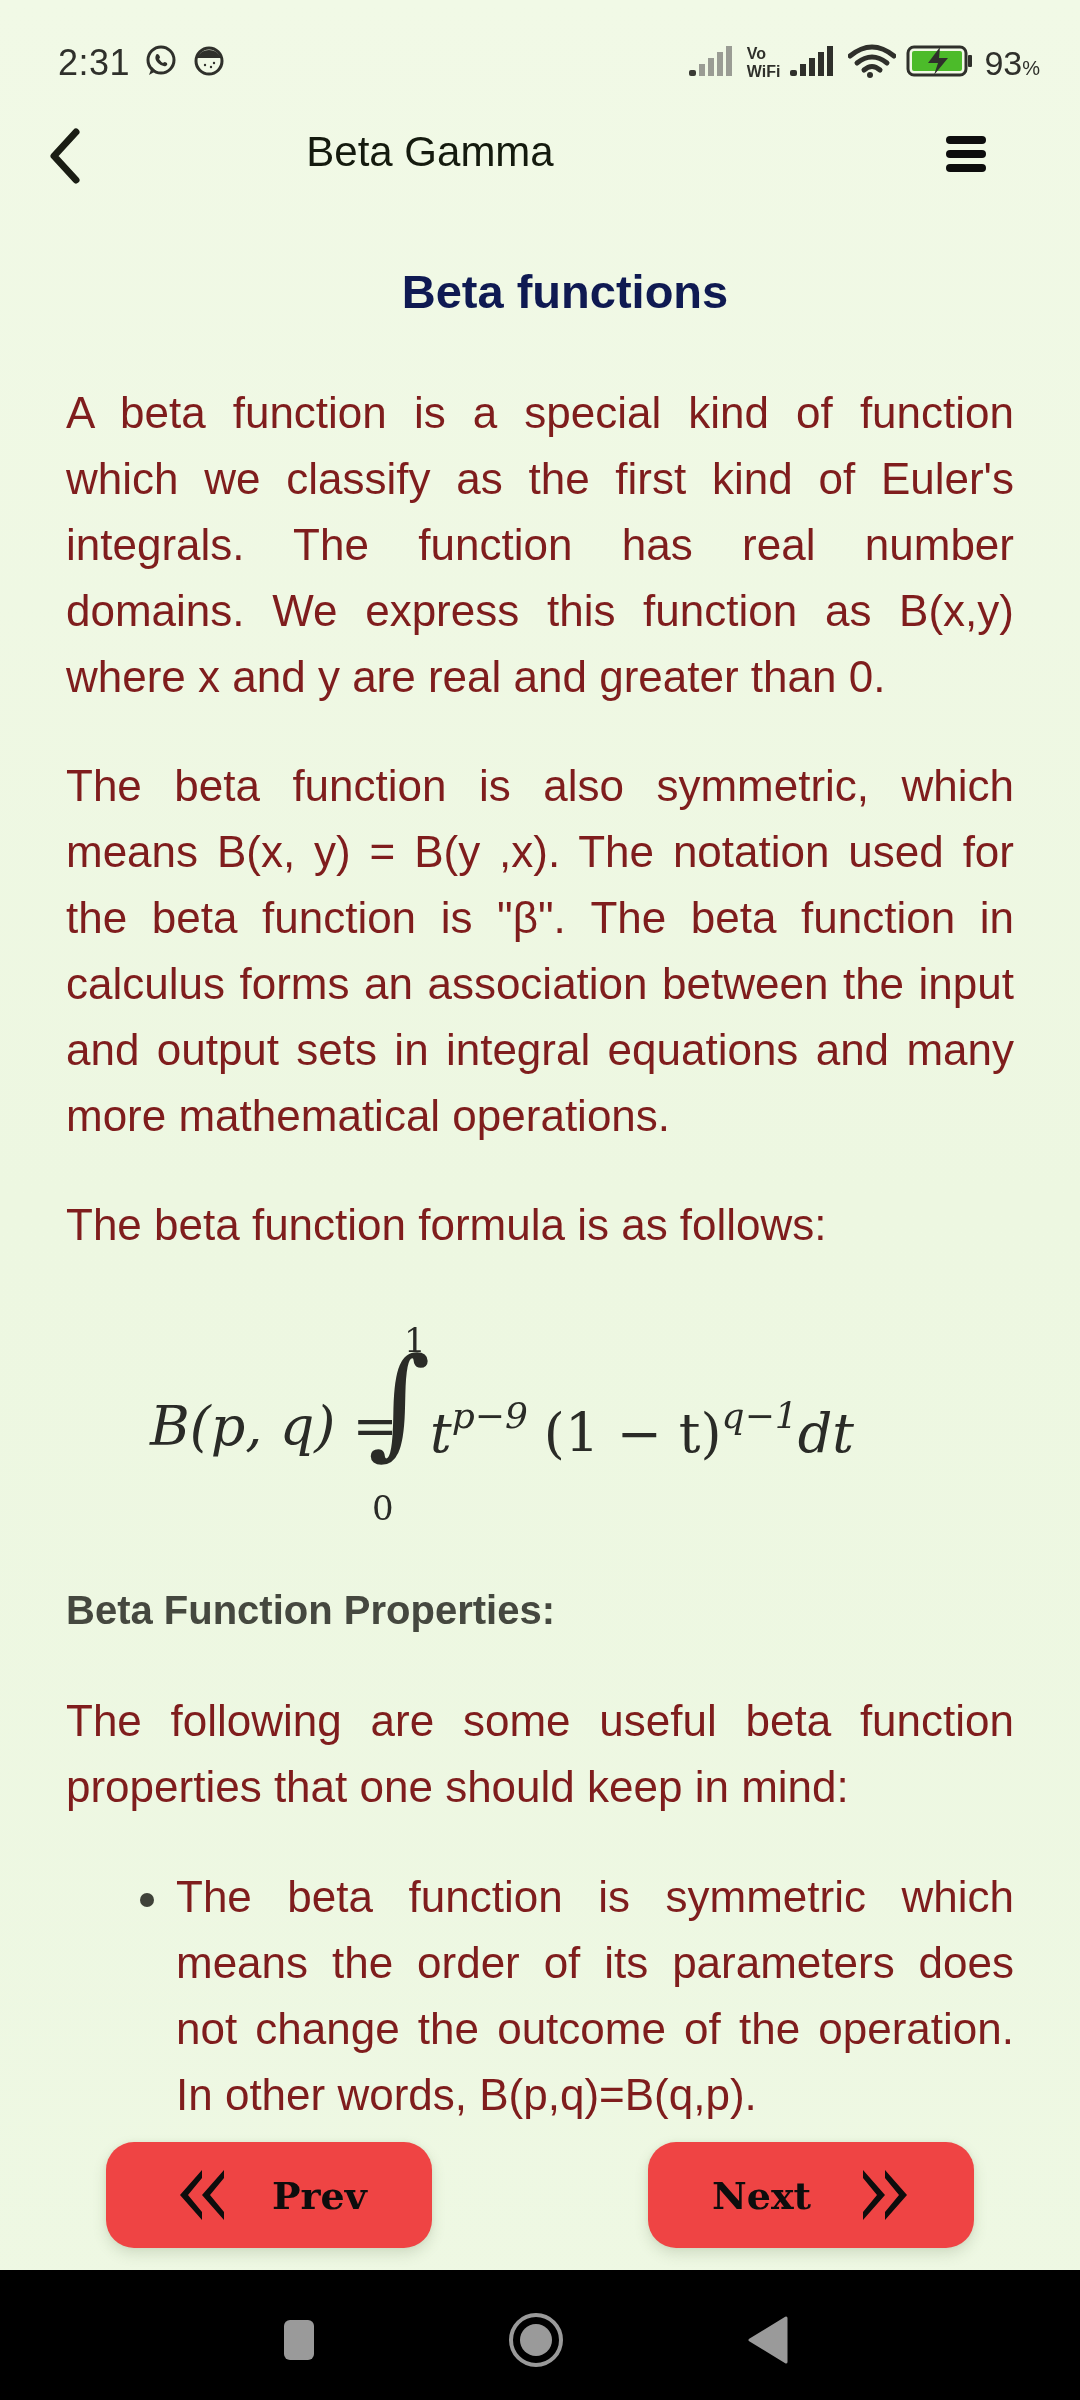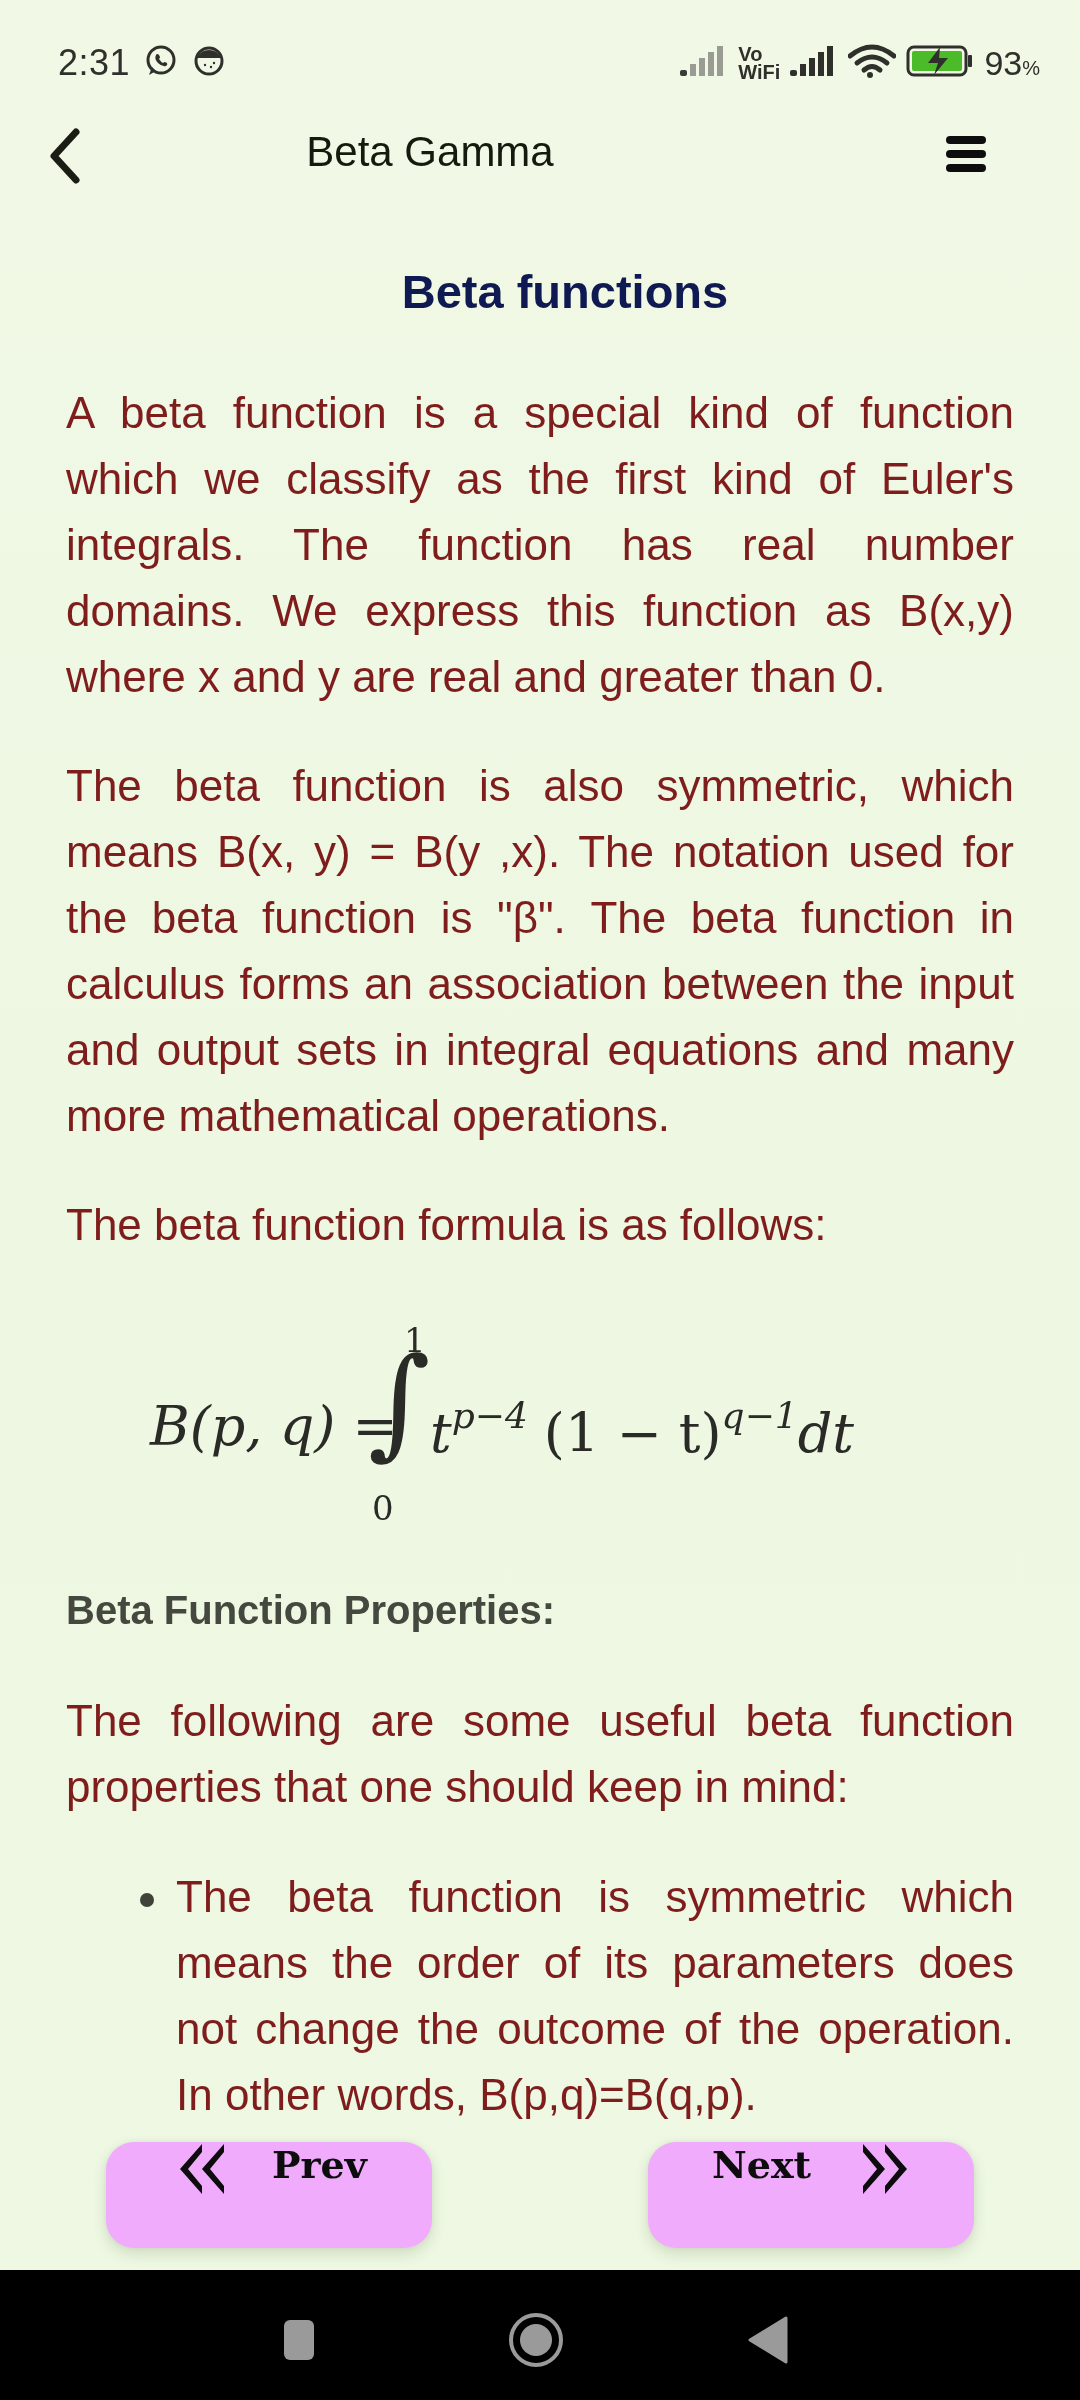--- a/index.html
+++ b/index.html
@@ -73,23 +73,23 @@
     }
     .p4 { position: absolute; top: 1688px; left: 66px; width: 948px; }
     .bullet-list { position: absolute; top: 1864px; left: 176px; width: 838px; }
     .bullet-dot {
       position: absolute; left: 140px; top: 1893px; width: 14px; height: 14px; border-radius: 50%; background: #3f4239;
     }
 
     
     .nav-btn {
       position: absolute; top: 2142px; height: 106px; width: 326px;
-      background: #f0abfc; border-radius: 28px;
+      background: #ef4444; border-radius: 28px;
       box-shadow: 0 6px 14px rgba(80,100,60,0.18), 0 0 4px rgba(80,100,60,0.08);
-      display: flex; cursor: pointer;
+      display: flex; align-items: center; cursor: pointer;
     }
     .prev-btn { left: 106px; }
     .next-btn { left: 648px; }
     .nav-label {
       font-family: "DejaVu Serif", serif; font-weight: bold; font-size: 38px; color: #0d0d0d;
     }
     .prev-btn .nav-icon { margin-left: 70px; }
     .prev-btn .nav-label { margin-left: 36px; }
     .next-btn .nav-label { margin-left: 64px; }
     .next-btn .nav-icon { margin-left: 40px; }
@@ -129,21 +129,21 @@
   <div class="status-right">
     <span>
       <svg width="48" height="34" viewBox="0 0 48 34">
         <rect x="0" y="26" width="7" height="6" rx="2" fill="#3a3b35"></rect>
         <rect x="10" y="20" width="6" height="12" fill="#9a9c94"></rect>
         <rect x="19" y="14" width="6" height="18" fill="#9a9c94"></rect>
         <rect x="28" y="8" width="6" height="24" fill="#9a9c94"></rect>
         <rect x="37" y="2" width="6" height="30" fill="#9a9c94"></rect>
       </svg>
     </span>
-    <span style="display:flex;flex-direction:column;line-height:18px;font-size:20px;font-weight:bold;color:#2f302b;">
+    <span style="display:flex;flex-direction:column;line-height:18px;font-size:16px;font-weight:bold;color:#2f302b;">
       <span>Vo</span>
       <span>WiFi</span>
     </span>
     <span>
       <svg width="48" height="34" viewBox="0 0 48 34">
         <rect x="0" y="26" width="7" height="6" rx="2" fill="#2f302b"></rect>
         <rect x="10" y="20" width="6" height="12" fill="#2f302b"></rect>
         <rect x="19" y="14" width="6" height="18" fill="#2f302b"></rect>
         <rect x="28" y="8" width="6" height="24" fill="#2f302b"></rect>
         <rect x="37" y="2" width="6" height="30" fill="#2f302b"></rect>
@@ -191,21 +191,21 @@
   <p class="para p2">The beta function is also symmetric, which means B(x, y) = B(y ,x). The notation used for the beta function is "β". The beta function in calculus forms an association between the input and output sets in integral equations and many more mathematical operations.</p>
 </div>
 
 <p class="para p3">The beta function formula is as follows:</p>
 
 <div class="formula-box">
   <span class="formula-main">B(p, q) =</span>
   <span class="lim-top">1</span>
   <span class="integral">∫</span>
   <span class="lim-bot">0</span>
-  <span class="after-int"><span>t</span><sup>p−4</sup><span class="up">(1 − t)</span><sup>q−1</sup><span>dt</span></span>
+  <span class="after-int"><span>t</span><sup>p−9</sup><span class="up">(1 − t)</span><sup>q−1</sup><span>dt</span></span>
 </div>
 
 <div class="sub-heading">Beta Function Properties:</div>
 <p class="para p4">The following are some useful beta function properties that one should keep in mind:</p>
 
 <span class="bullet-dot"></span>
 <p class="para bullet-list">The beta function is symmetric which means the order of its parameters does not change the outcome of the operation. In other words, B(p,q)=B(q,p).</p>
 
 <div class="nav-btn prev-btn">
   <svg class="nav-icon" width="60" height="54" viewBox="0 0 60 54">

